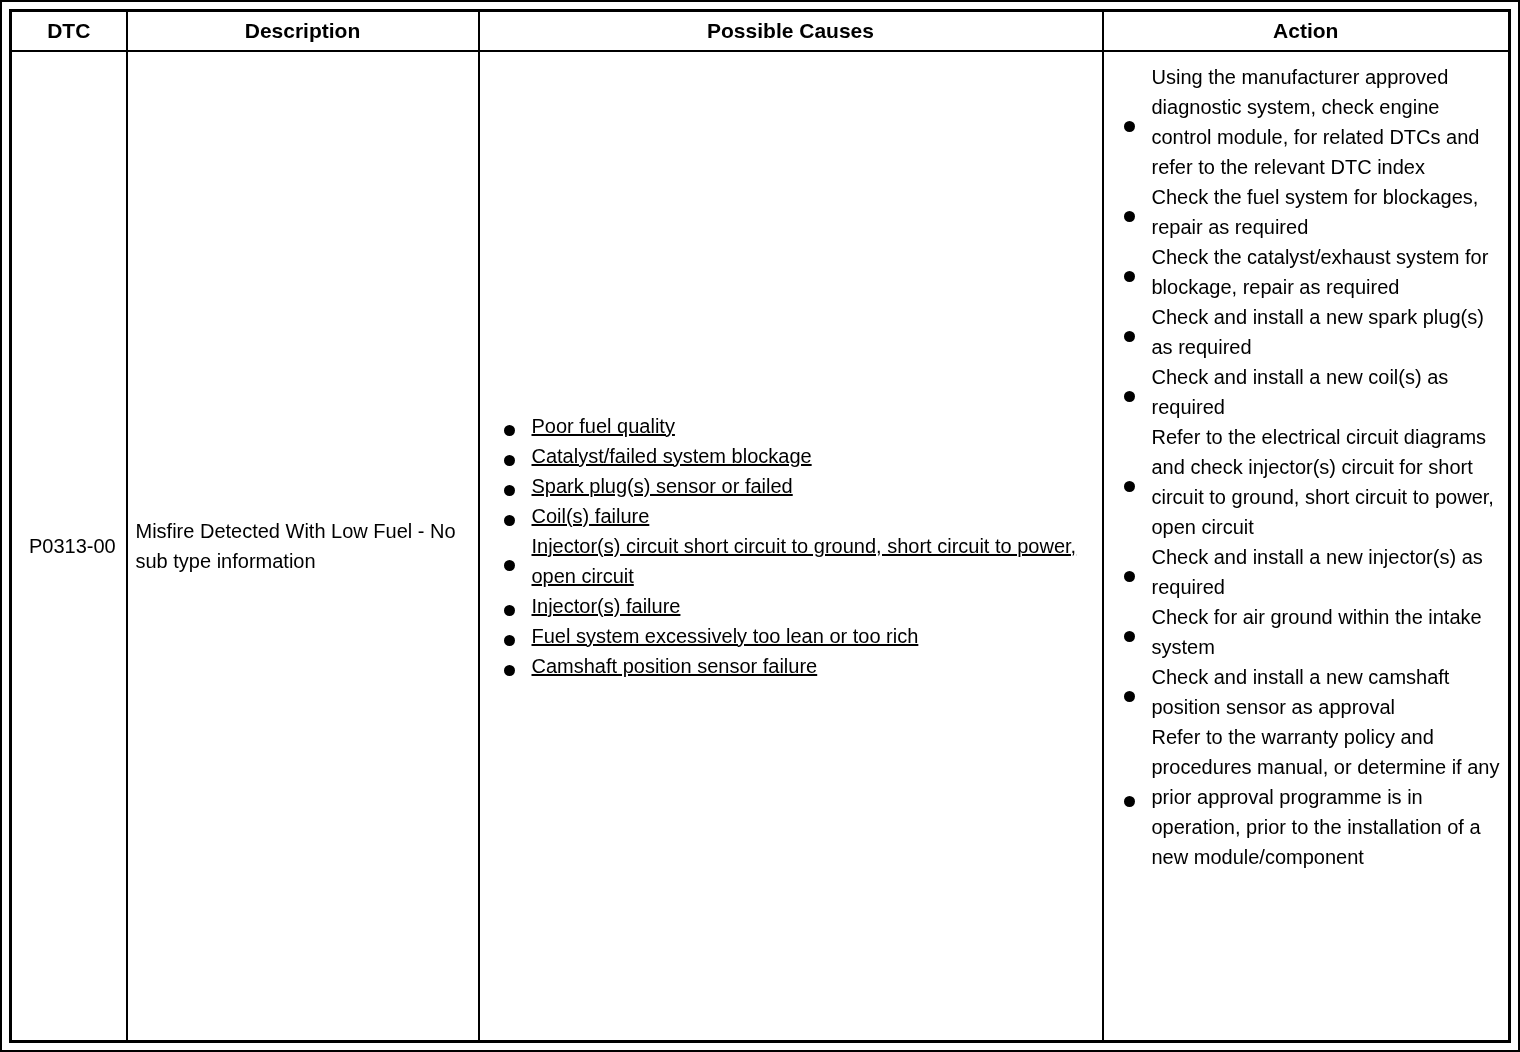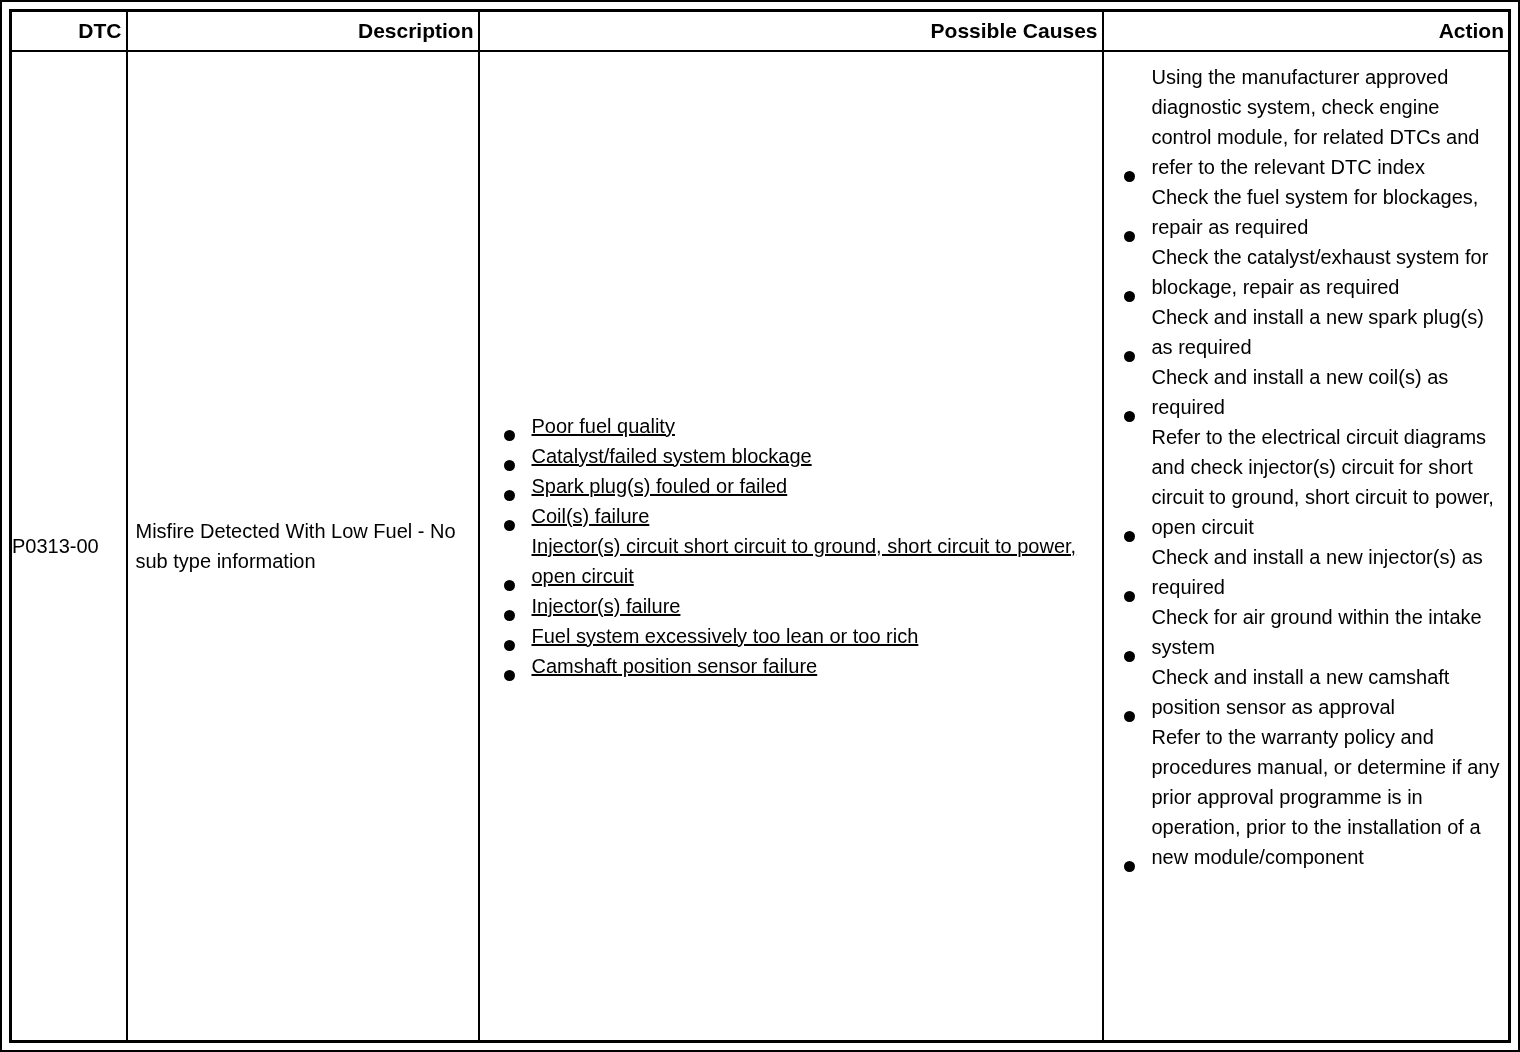--- a/index.html
+++ b/index.html
@@ -29,32 +29,32 @@
     border: 3px solid #000000;
     table-layout: fixed;
   }
   th, td {
     border: 2px solid #000000;
     box-sizing: border-box;
   }
   th {
     font-size: 21px;
     font-weight: bold;
-    text-align: right;
+    text-align: center;
     height: 40px;
     padding: 2px 4px;
   }
   td {
     font-size: 20px;
     line-height: 30px;
     vertical-align: middle;
     padding: 4px 6px;
   }
   td.dtc-cell {
-    padding-left: 0;
+    padding-left: 17px;
     vertical-align: middle;
   }
   td.description-cell {
     padding-left: 8px;
     padding-right: 10px;
     vertical-align: middle;
     border-radius: 32px;
   }
   td.causes-cell {
     vertical-align: middle;
@@ -68,21 +68,21 @@
     padding-left: 10px;
     padding-right: 8px;
   }
   ul.bullet-list {
     list-style: none;
     margin: 0;
     padding: 0 0 0 8px;
   }
   ul.bullet-list li {
     display: flex;
-    align-items: flex-end;
+    align-items: center;
     margin: 0;
   }
   .bullet {
     flex: 0 0 auto;
     width: 11px;
     height: 11px;
     border-radius: 50%;
     background: #000000;
     margin: 10px 17px 0 2px;
   }
@@ -122,21 +122,21 @@
               <li>
               <span class="bullet"></span>
               <span class="li-text">Poor fuel quality</span>
             </li>
               <li>
               <span class="bullet"></span>
               <span class="li-text">Catalyst/failed system blockage</span>
             </li>
               <li>
               <span class="bullet"></span>
-              <span class="li-text">Spark plug(s) fouled or failed</span>
+              <span class="li-text">Spark plug(s) sensor or failed</span>
             </li>
               <li>
               <span class="bullet"></span>
               <span class="li-text">Coil(s) failure</span>
             </li>
               <li>
               <span class="bullet"></span>
               <span class="li-text">Injector(s) circuit short circuit to ground, short circuit to power, open circuit</span>
             </li>
               <li>

